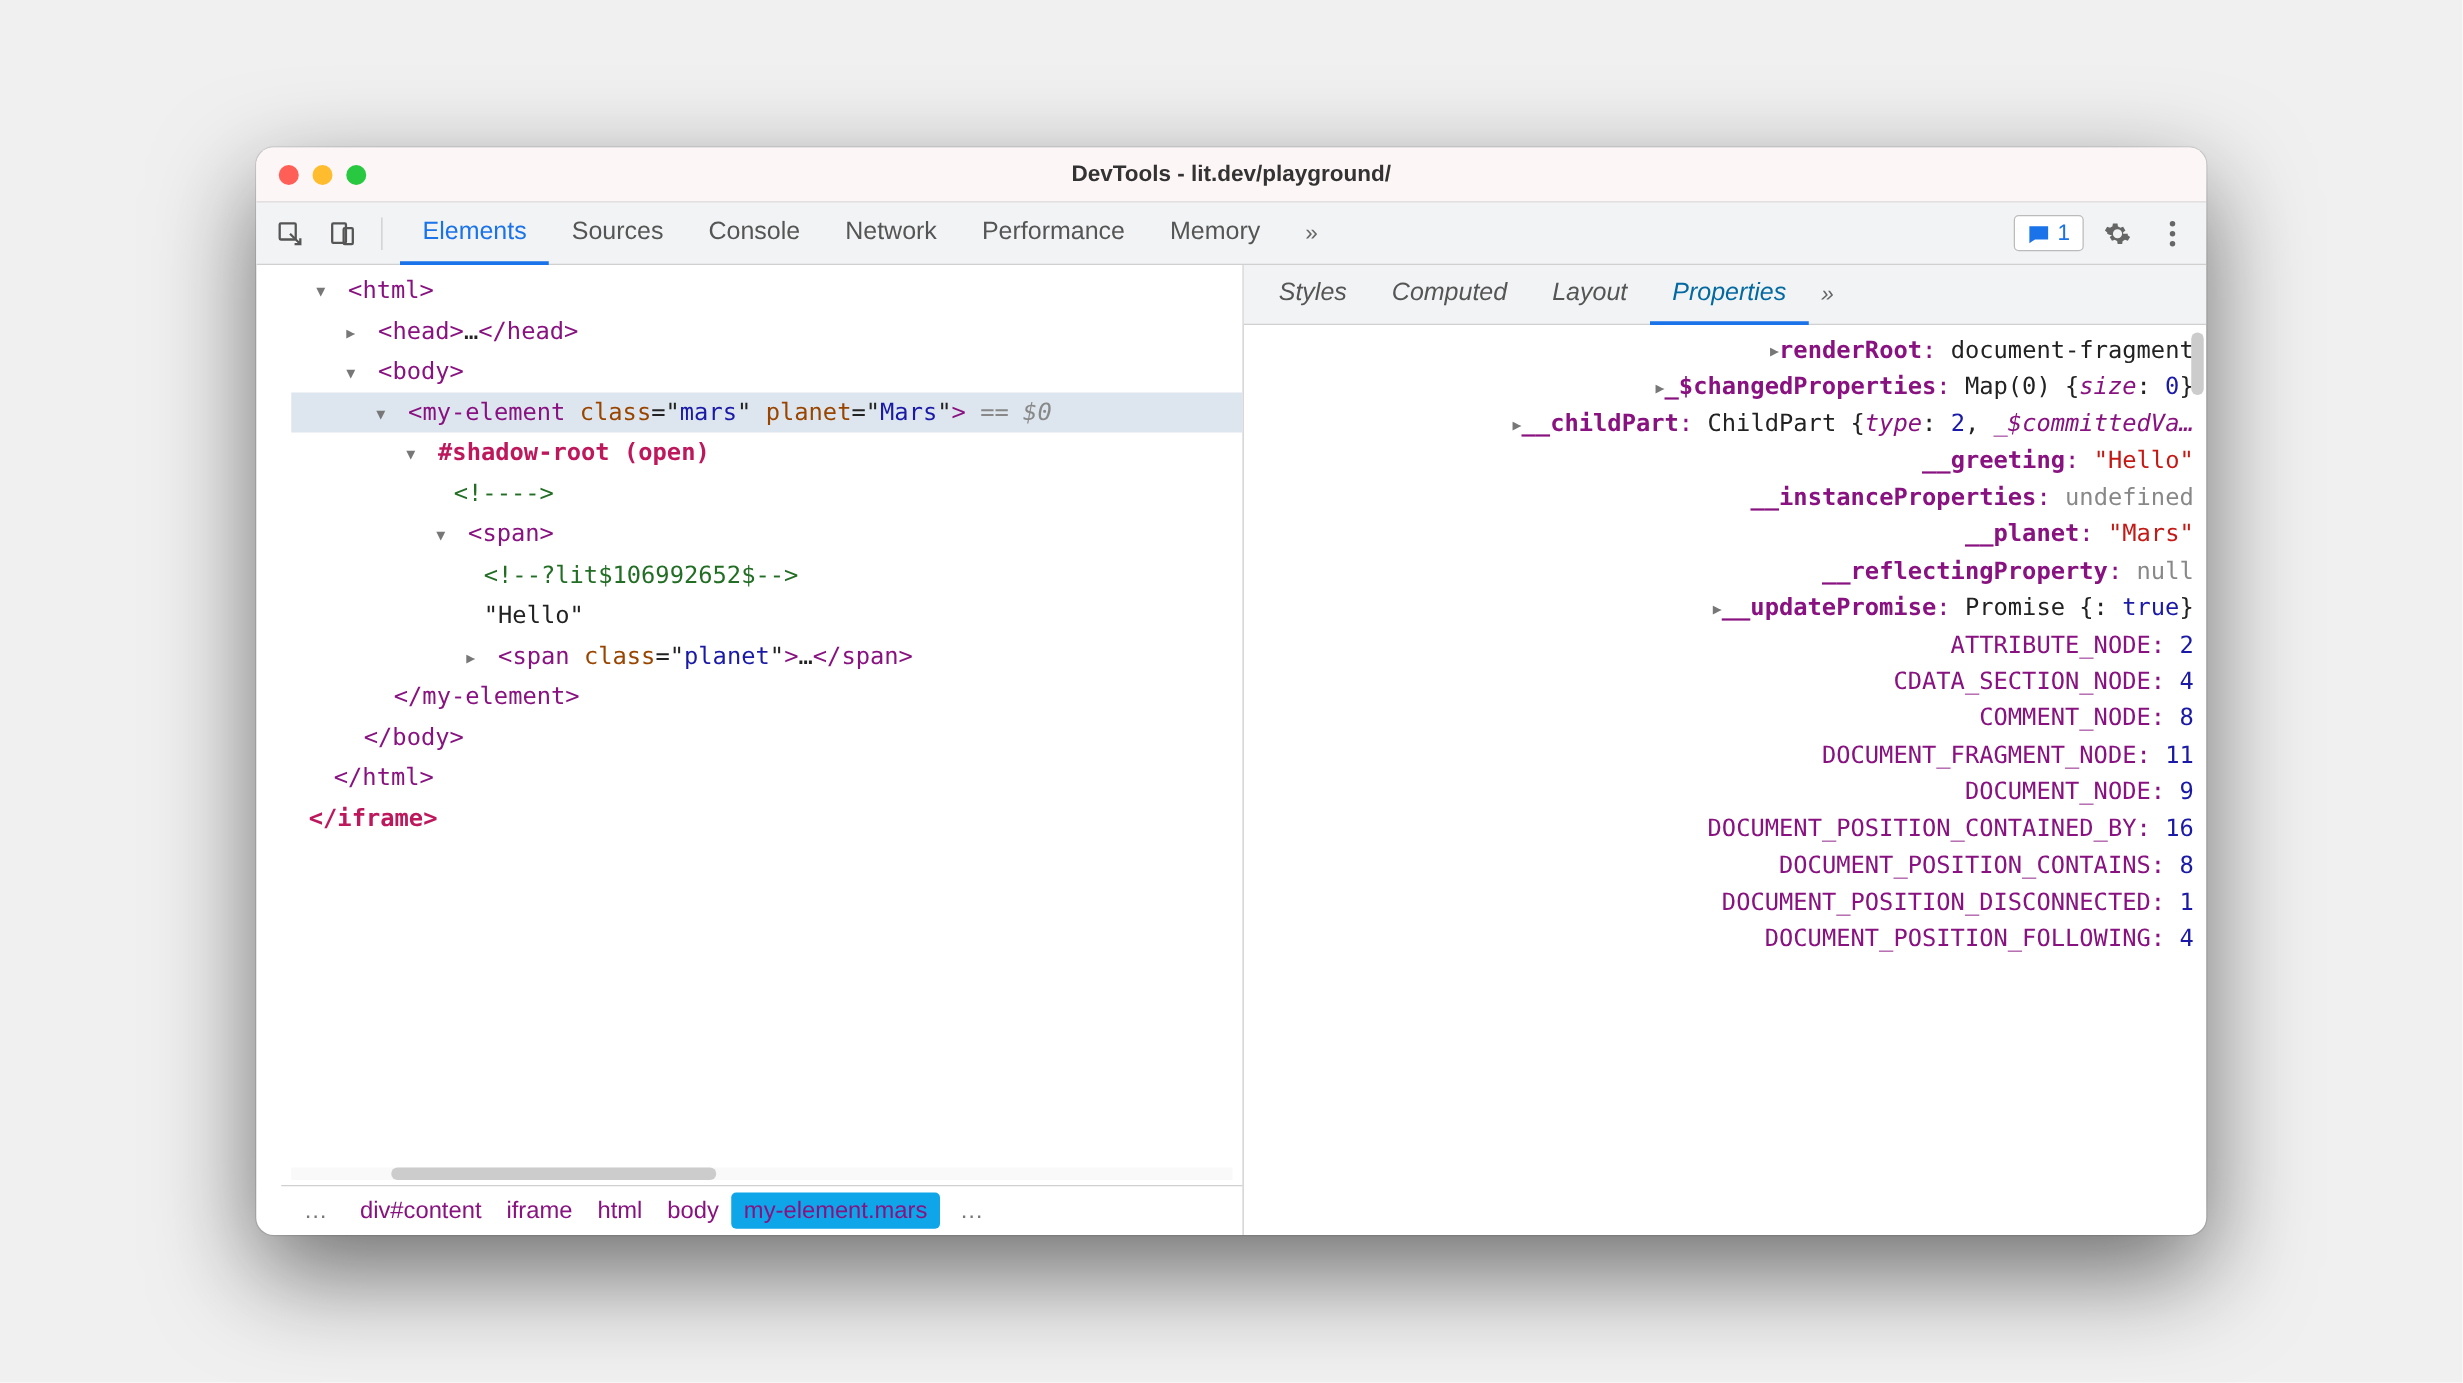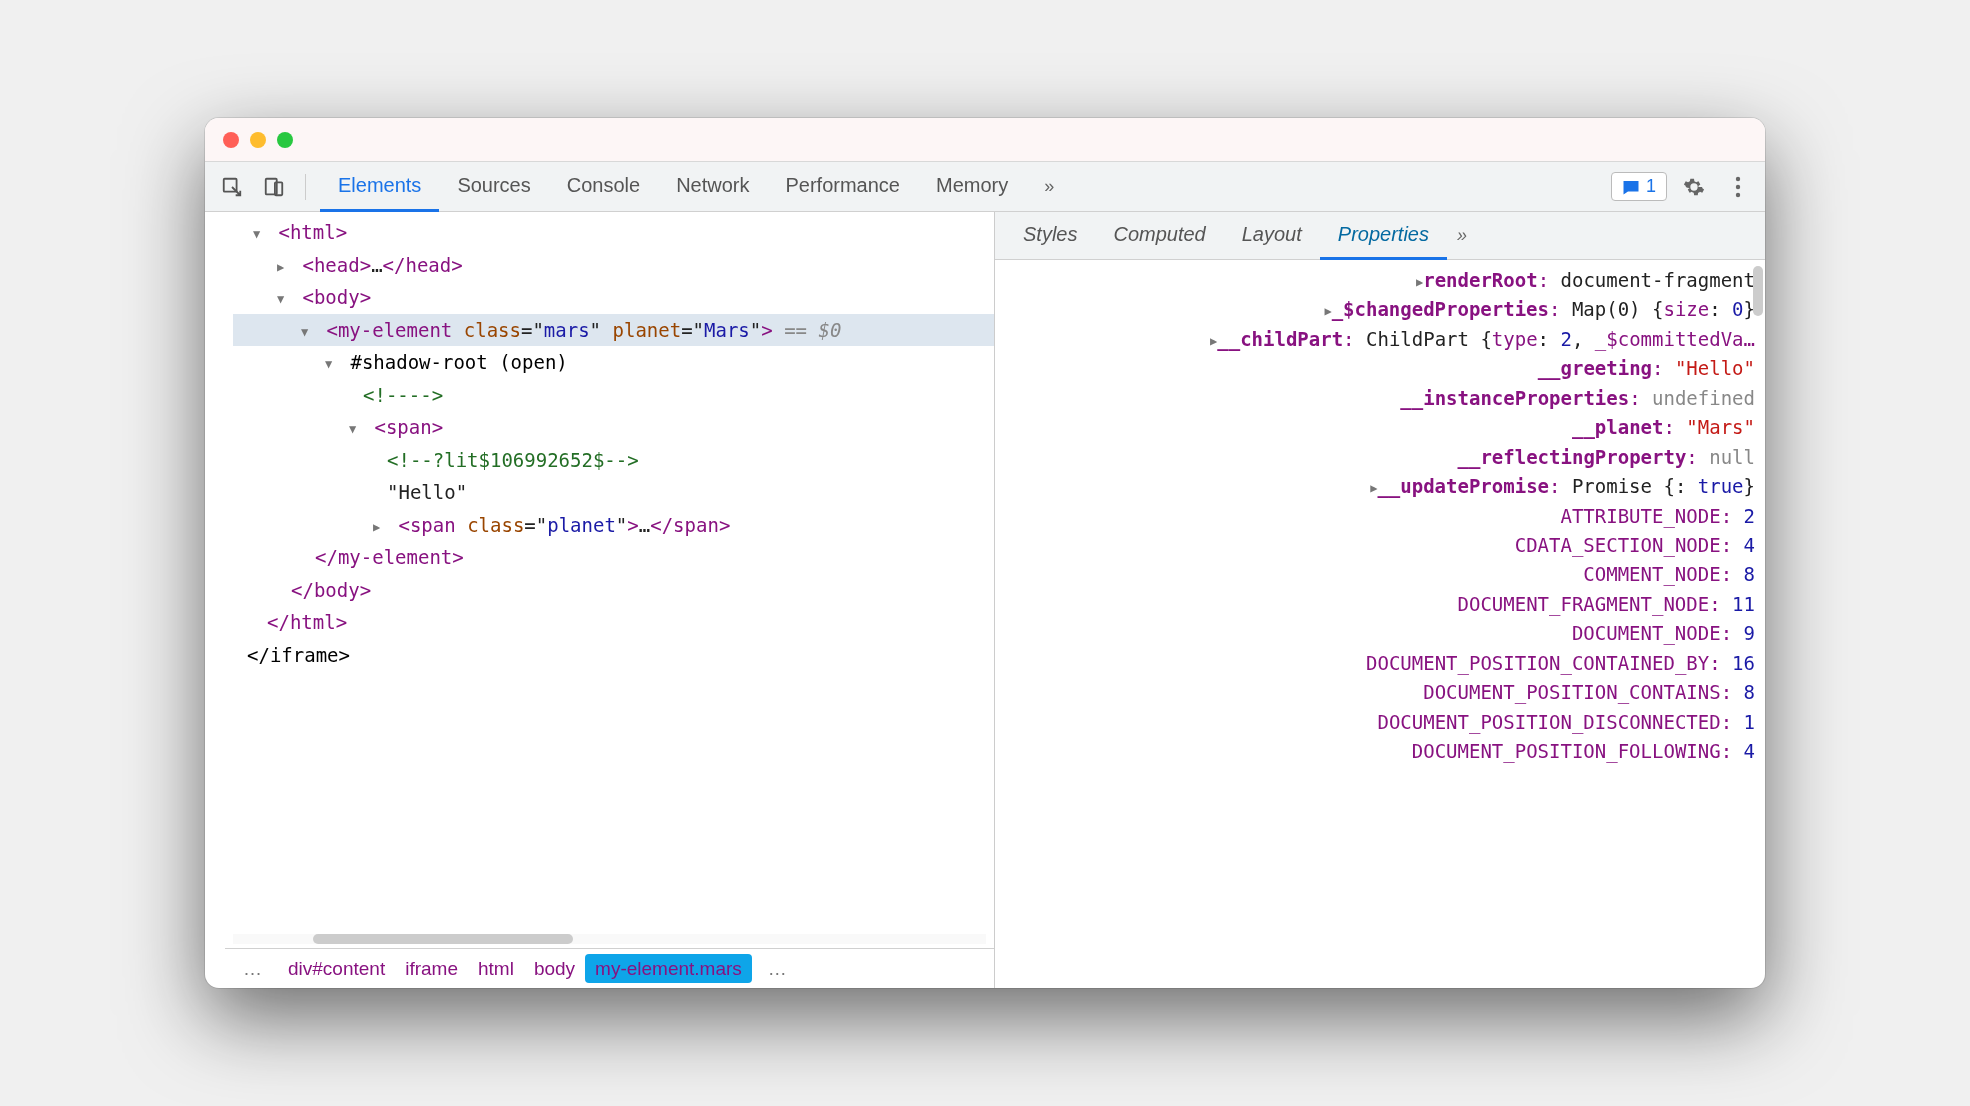--- a/index.html
+++ b/index.html
@@ -78,21 +78,21 @@
   }
   .arrow.right::before { content: "▶"; font-size: 12px; }
   .arrow.down::before { content: "▼"; font-size: 12px; }
   .gap { display: inline-block; width: 14px; }
   .tag-bracket { color: #881280; }
   .tag-name { color: #881280; }
   .attr-name { color: #994500; }
   .attr-val { color: #1a1aa6; }
   .comment { color: #236e25; }
   .text-node { color: #222; }
-  .shadow { color: #000000; }
+  .shadow { color: #be185d; font-weight: bold; }
   .eqdollar { color: #888; font-style: italic; }
   .hscroll { height: 10px; background: #f9f9f9; position: relative; margin: 0 8px 4px 8px; }
   .hscroll-thumb { position: absolute; left: 80px; top: 0; width: 260px; height: 10px; background: #ccc; border-radius: 5px; }
   .crumbs {
     border-top: 1px solid #d0d0d0; height: 40px; display: flex; align-items: center;
     font-family: -apple-system, sans-serif; font-size: 19px; padding: 0 8px; gap: 6px;
   }
   .crumb { padding: 4px 10px; color: #881280; cursor: pointer; border-radius: 4px; }
   .crumb.selected { background: #0ea5e9; }
   .crumb.ell { color: #777; }
@@ -111,39 +111,40 @@
   .prop-key { color: #881280; }
   .prop-key.bold { font-weight: 700; }
   .colon { color: #881280; }
   .val-str { color: #c41a16; }
   .val-obj { color: #222; }
   .val-num { color: #1a1aa6; }
   .val-undef { color: #888; }
   .val-null { color: #888; }
   .val-true { color: #1a1aa6; }
   .brace { color: #222; }
-  .keyobj { color: #881280; }
+  .keyobj { color: #881280; font-style: italic; }
   .vscroll {
     position: absolute; right: 2px; top: 6px; width: 10px; height: 50px;
     background: #ccc; border-radius: 5px;
   }
   .more-chev { color: #666; padding: 0 10px; cursor: pointer; font-size: 18px; }
   svg { display: block; }
 </style>
 </head>
 <body>
 
 <div class="window">
 
   <div class="titlebar">
     <div class="traffic-lights">
       <div class="tl red"></div>
       <div class="tl yellow"></div>
       <div class="tl green"></div>
     </div>
+    <div class="title">DevTools - lit.dev/playground/</div>
   </div>
 
   <div class="toolbar">
     <div class="tb-icon">
       <svg width="22" height="22" viewBox="0 0 24 24" fill="none" stroke="#555" stroke-width="2">
         <rect x="3" y="3" width="14" height="14" rx="1"></rect>
           <path d="M12 12 L21 21 M21 16 L21 21 L16 21"></path>
       </svg>
     </div>
     <div class="tb-icon">

